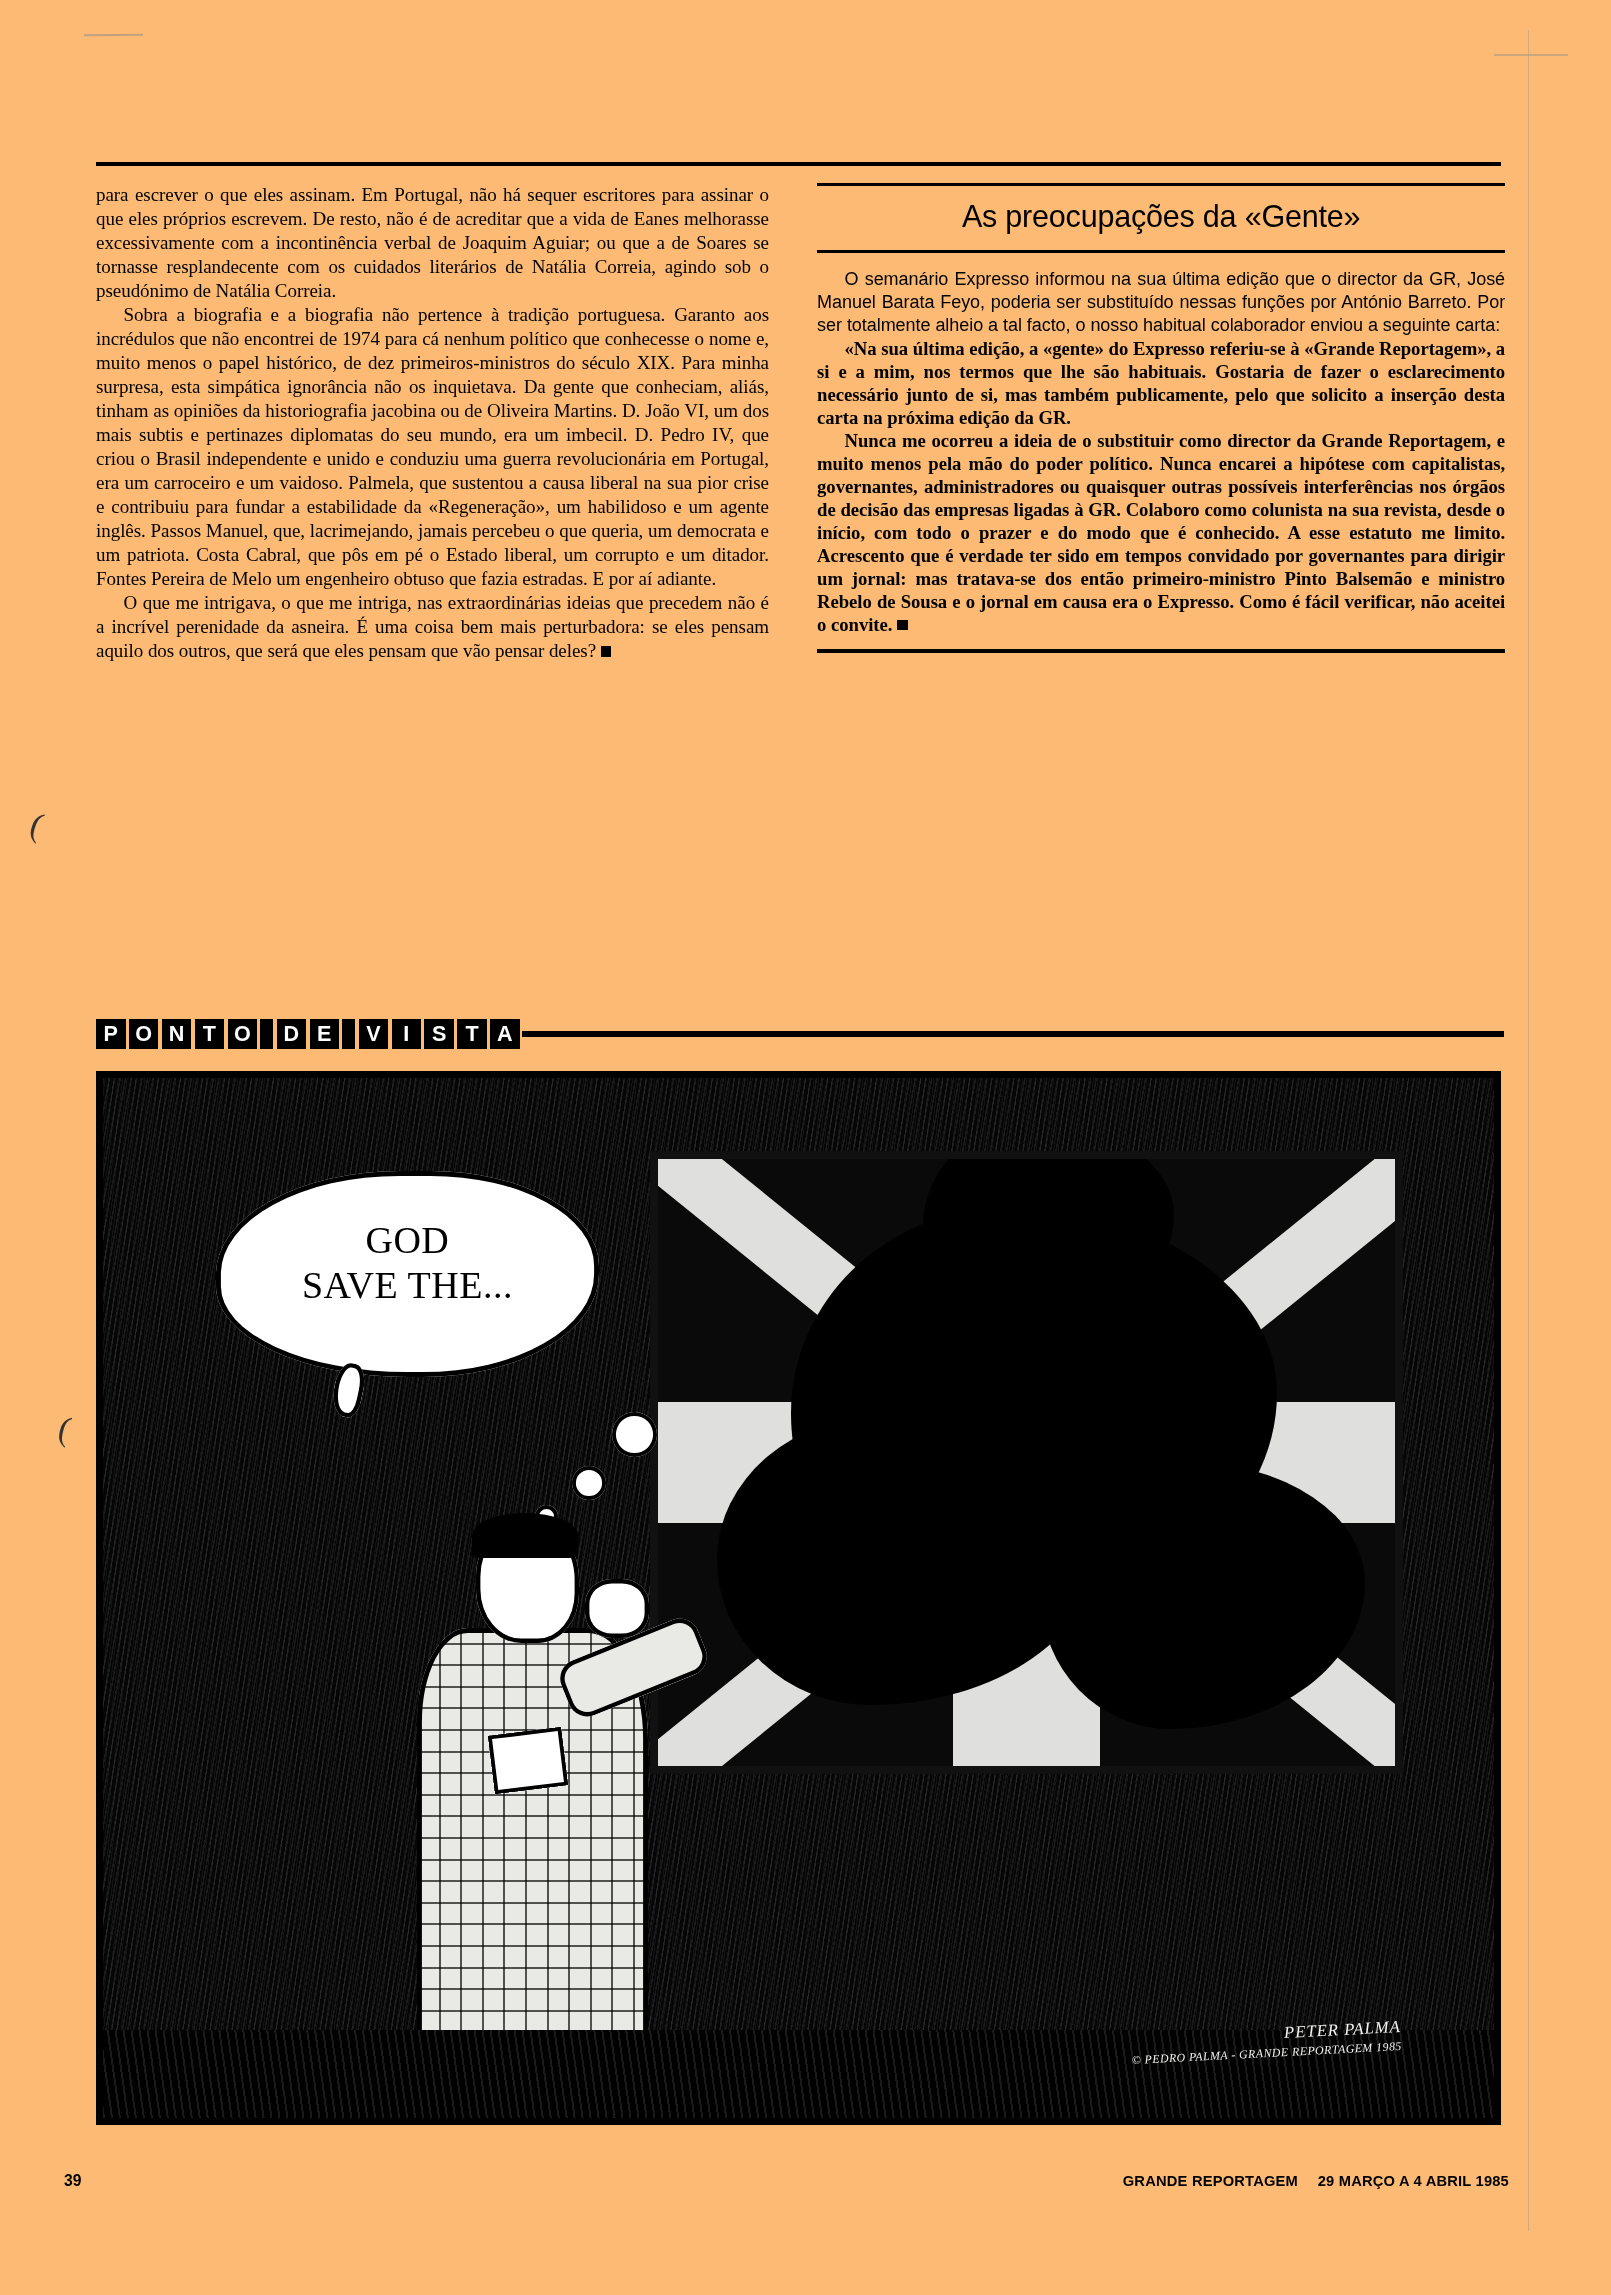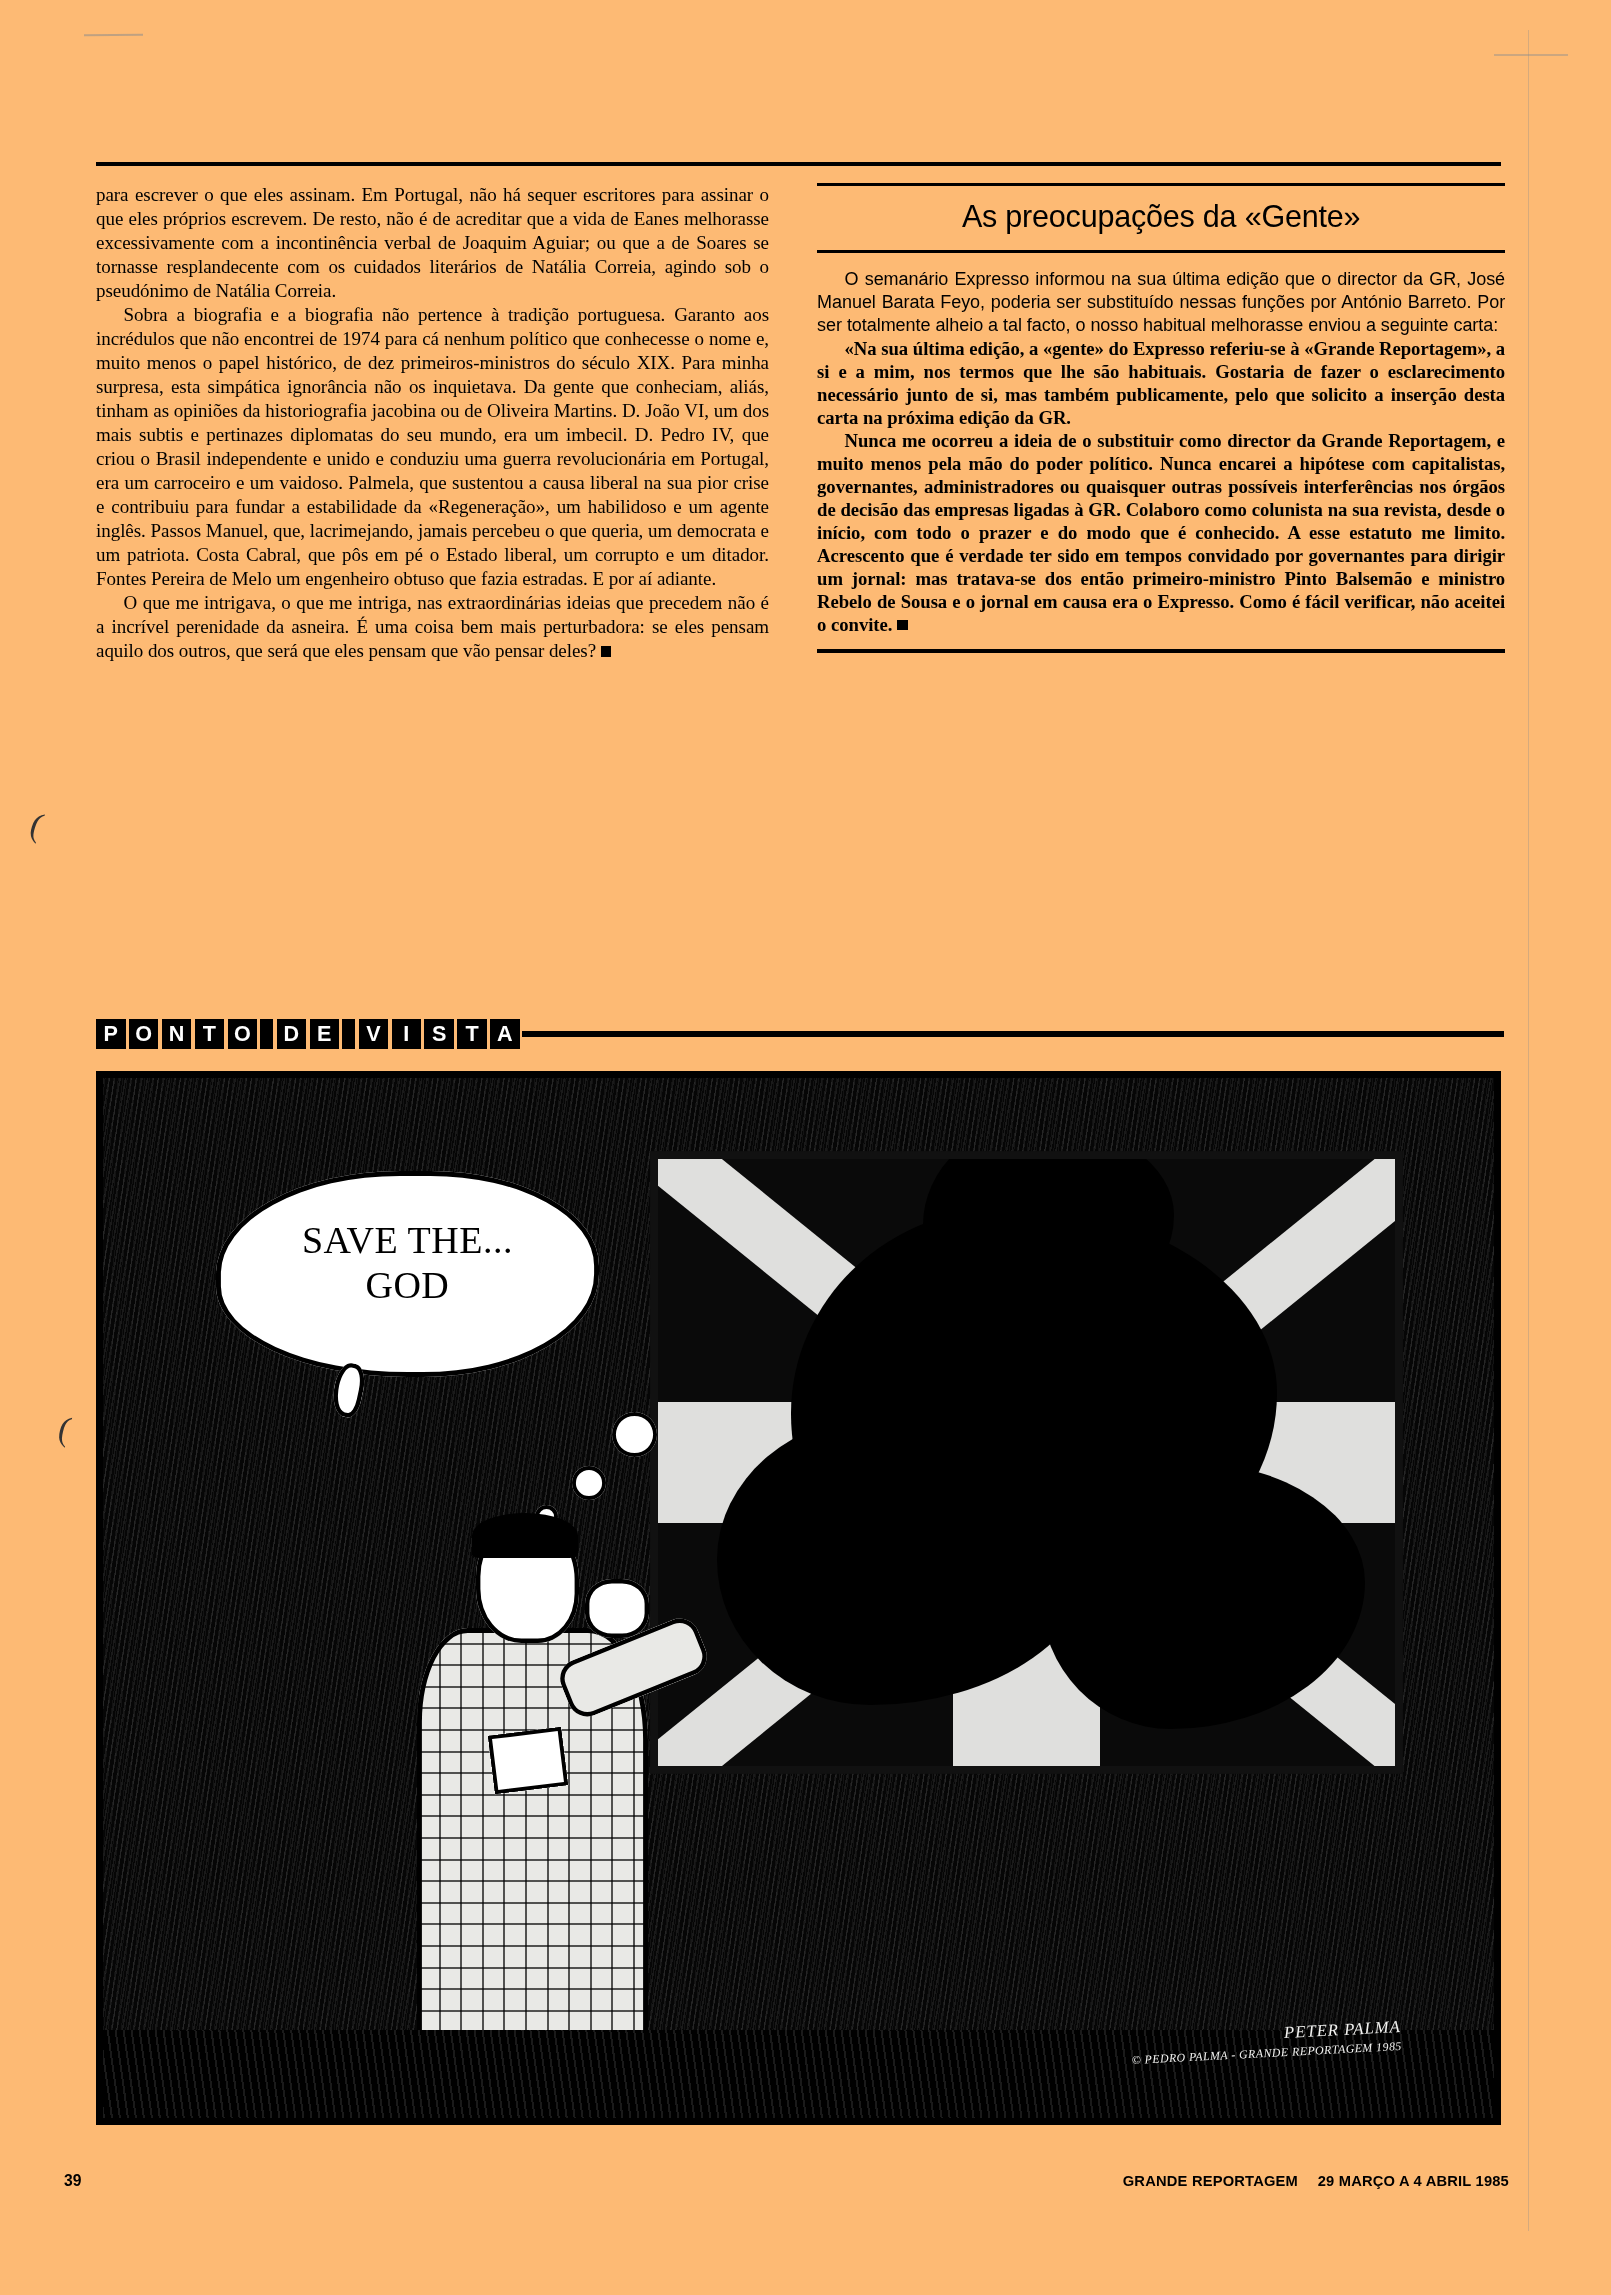--- a/index.html
+++ b/index.html
@@ -412,21 +412,21 @@
       <p><span>O que me intrigava, o que me intriga, nas extraordinárias ideias que precedem não é a incrível perenidade da asneira. É uma coisa bem mais perturbadora: se eles pensam aquilo dos outros, que será que eles pensam que vão pensar deles?</span><span class="sq"></span></p>
     </div>
 
     <div class="col-divider"></div>
 
     <div class="col-right">
       <div class="rule-above-headline"></div>
       <h2 class="headline">As preocupações da «Gente»</h2>
       <div class="rule-under-headline"></div>
 
-      <p class="sans">O semanário Expresso informou na sua última edição que o director da GR, José Manuel Barata Feyo, poderia ser substituído nessas funções por António Barreto. Por ser totalmente alheio a tal facto, o nosso habitual melhorasse enviou a seguinte carta:</p>
+      <p class="sans">O semanário Expresso informou na sua última edição que o director da GR, José Manuel Barata Feyo, poderia ser substituído nessas funções por António Barreto. Por ser totalmente alheio a tal facto, o nosso habitual colaborador enviou a seguinte carta:</p>
 
       <div class="letter">
         <p class="first">«Na sua última edição, a «gente» do Expresso referiu-se à «Grande Reportagem», a si e a mim, nos termos que lhe são habituais. Gostaria de fazer o esclarecimento necessário junto de si, mas também publicamente, pelo que solicito a inserção desta carta na próxima edição da GR.</p>
         <p><span>Nunca me ocorreu a ideia de o substituir como director da Grande Reportagem, e muito menos pela mão do poder político. Nunca encarei a hipótese com capitalistas, governantes, administradores ou quaisquer outras possíveis interferências nos órgãos de decisão das empresas ligadas à GR. Colaboro como colunista na sua revista, desde o início, com todo o prazer e do modo que é conhecido. A esse estatuto me limito. Acrescento que é verdade ter sido em tempos convidado por governantes para dirigir um jornal: mas tratava-se dos então primeiro-ministro Pinto Balsemão e ministro Rebelo de Sousa e o jornal em causa era o Expresso. Como é fácil verificar, não aceitei o convite.</span><span class="sq"></span></p>
       </div>
 
       <div class="rule-bottom-right"></div>
     </div>
   </div>
 
@@ -459,22 +459,22 @@
         <div class="jack-band jack-h"></div>
         <div class="jack-band jack-v"></div>
         <div class="blot b1"></div>
         <div class="blot b2"></div>
         <div class="blot b3"></div>
         <div class="blot b4"></div>
       </div>
 
       <div class="bubble">
         <div class="bubble-text">
+          <div>GOD</div>
           <div>SAVE THE...</div>
-          <div>GOD</div>
         </div>
       </div>
       <div class="bubble-tail"></div>
       <div class="puff p1"></div>
       <div class="puff p2"></div>
       <div class="puff p3"></div>
 
       <div class="man-body"></div>
       <div class="man-arm"></div>
       <div class="man-head"></div>

